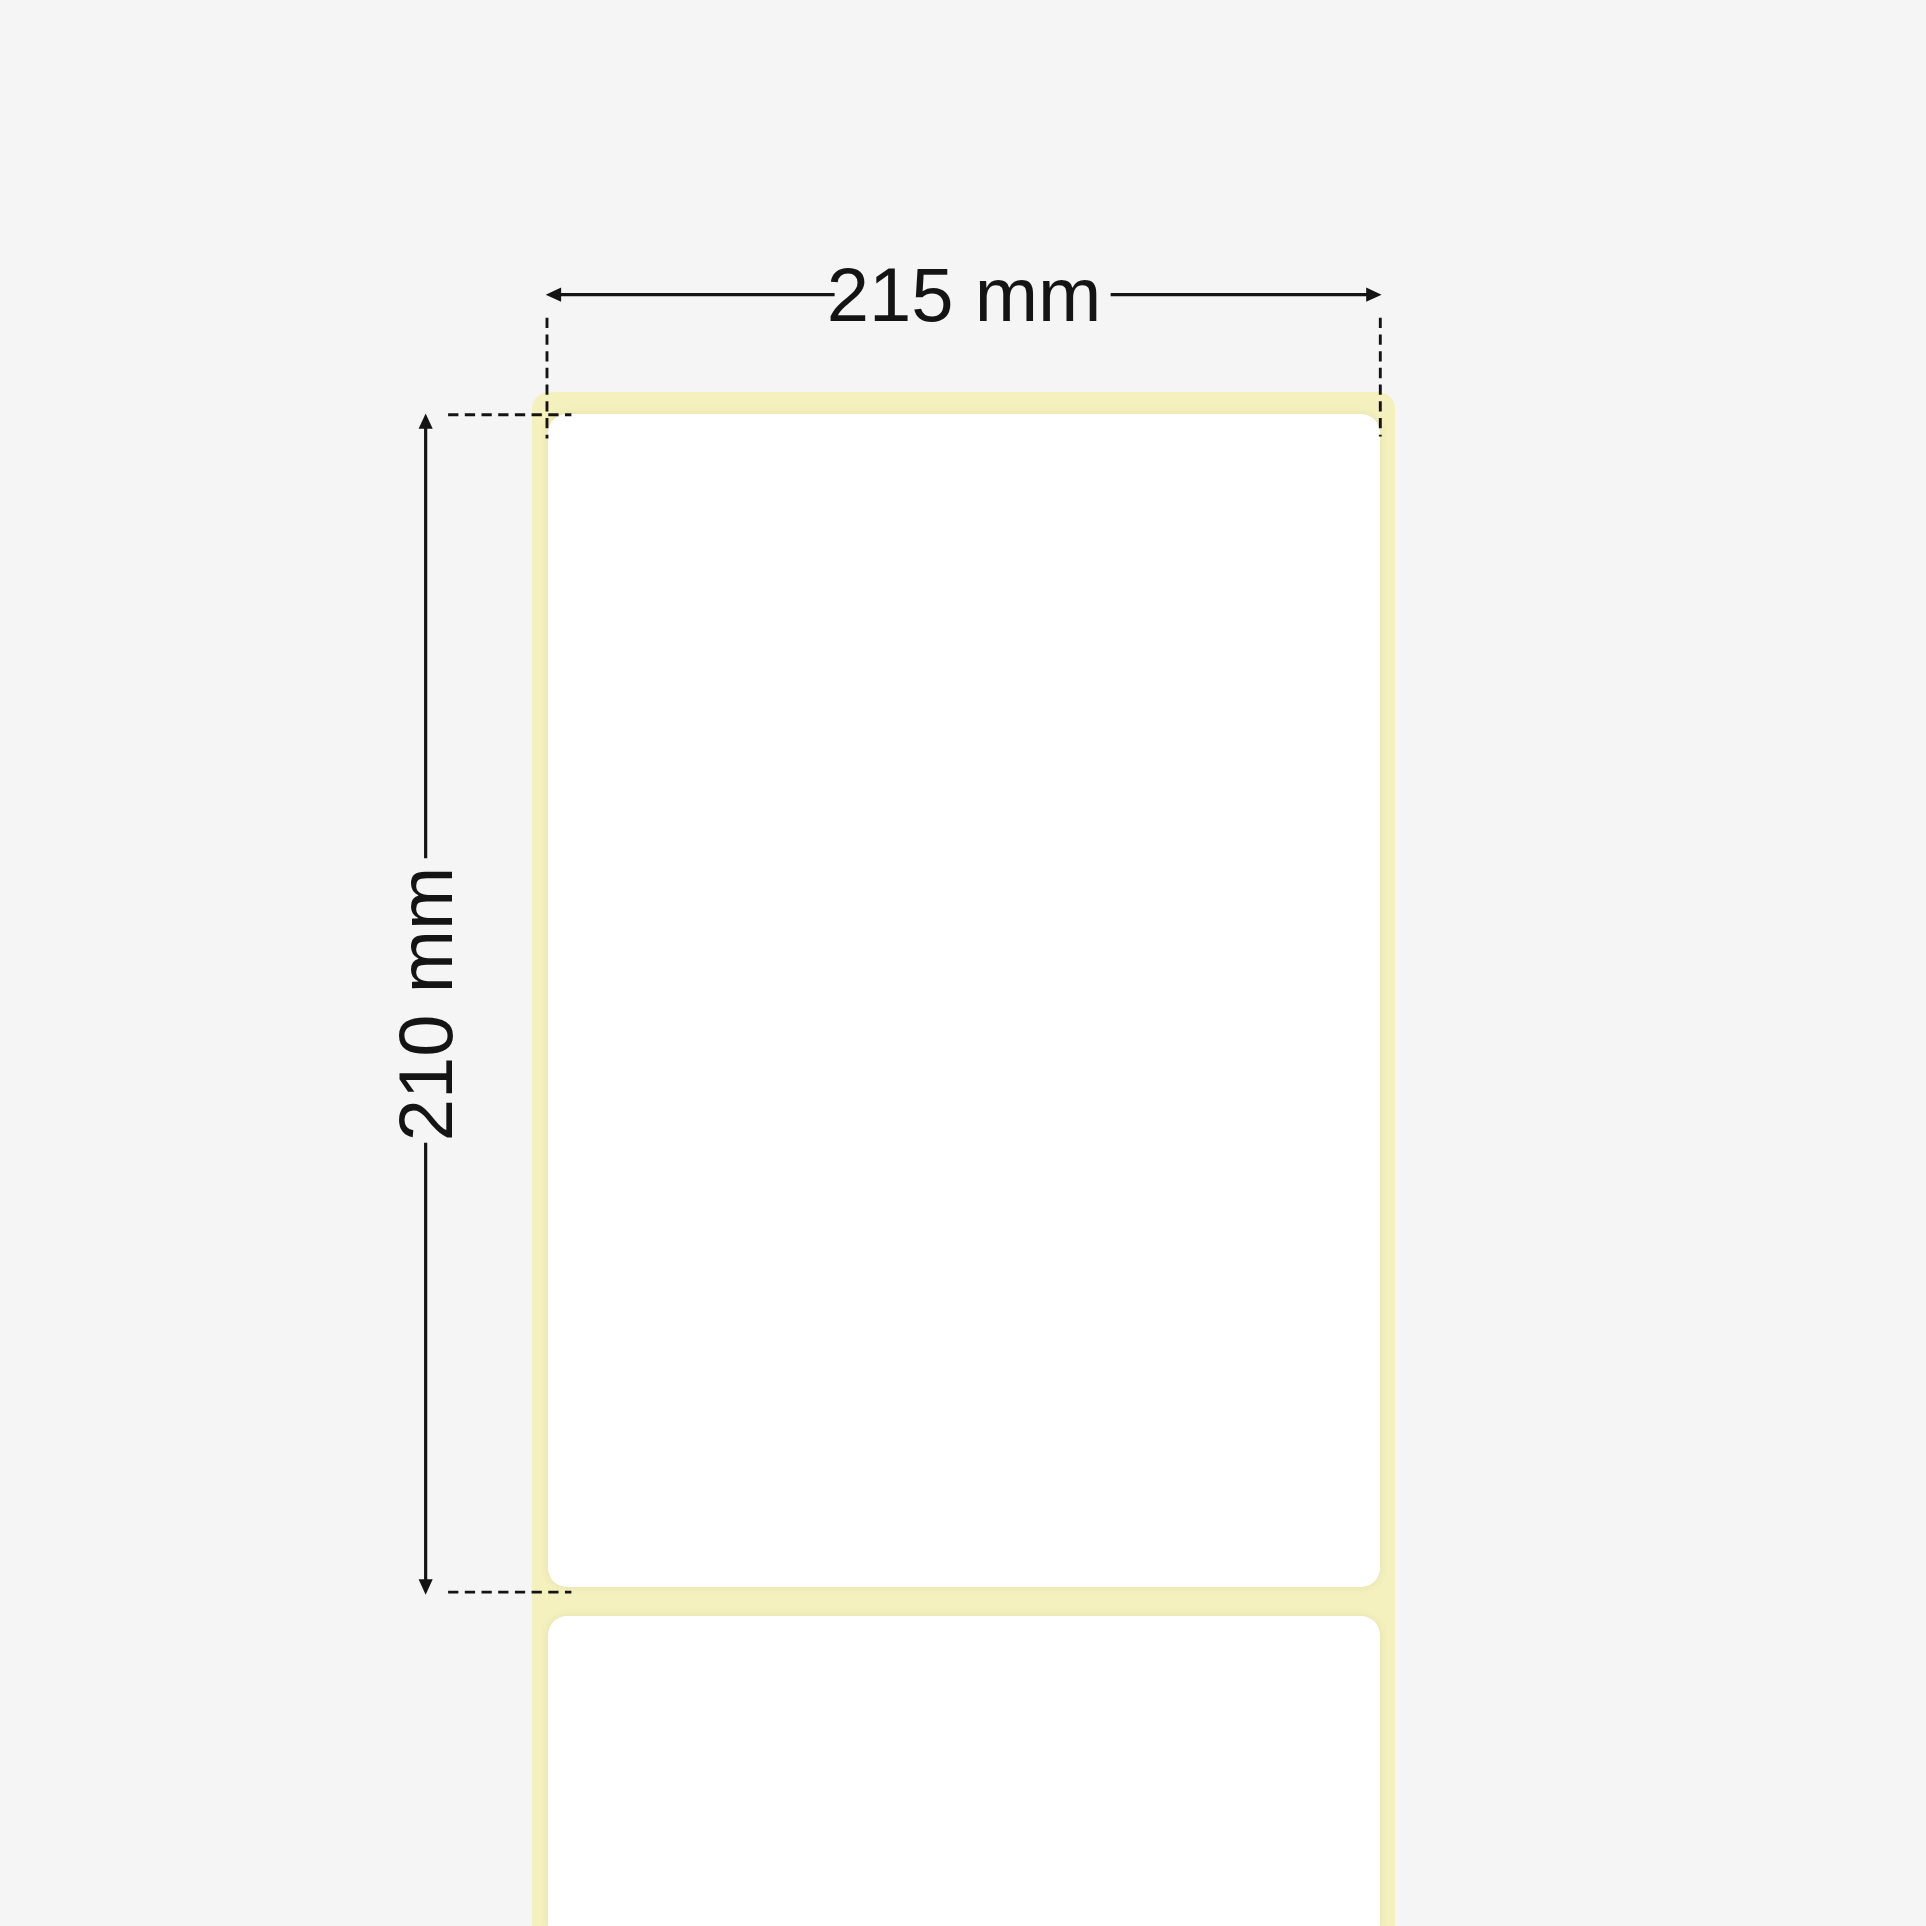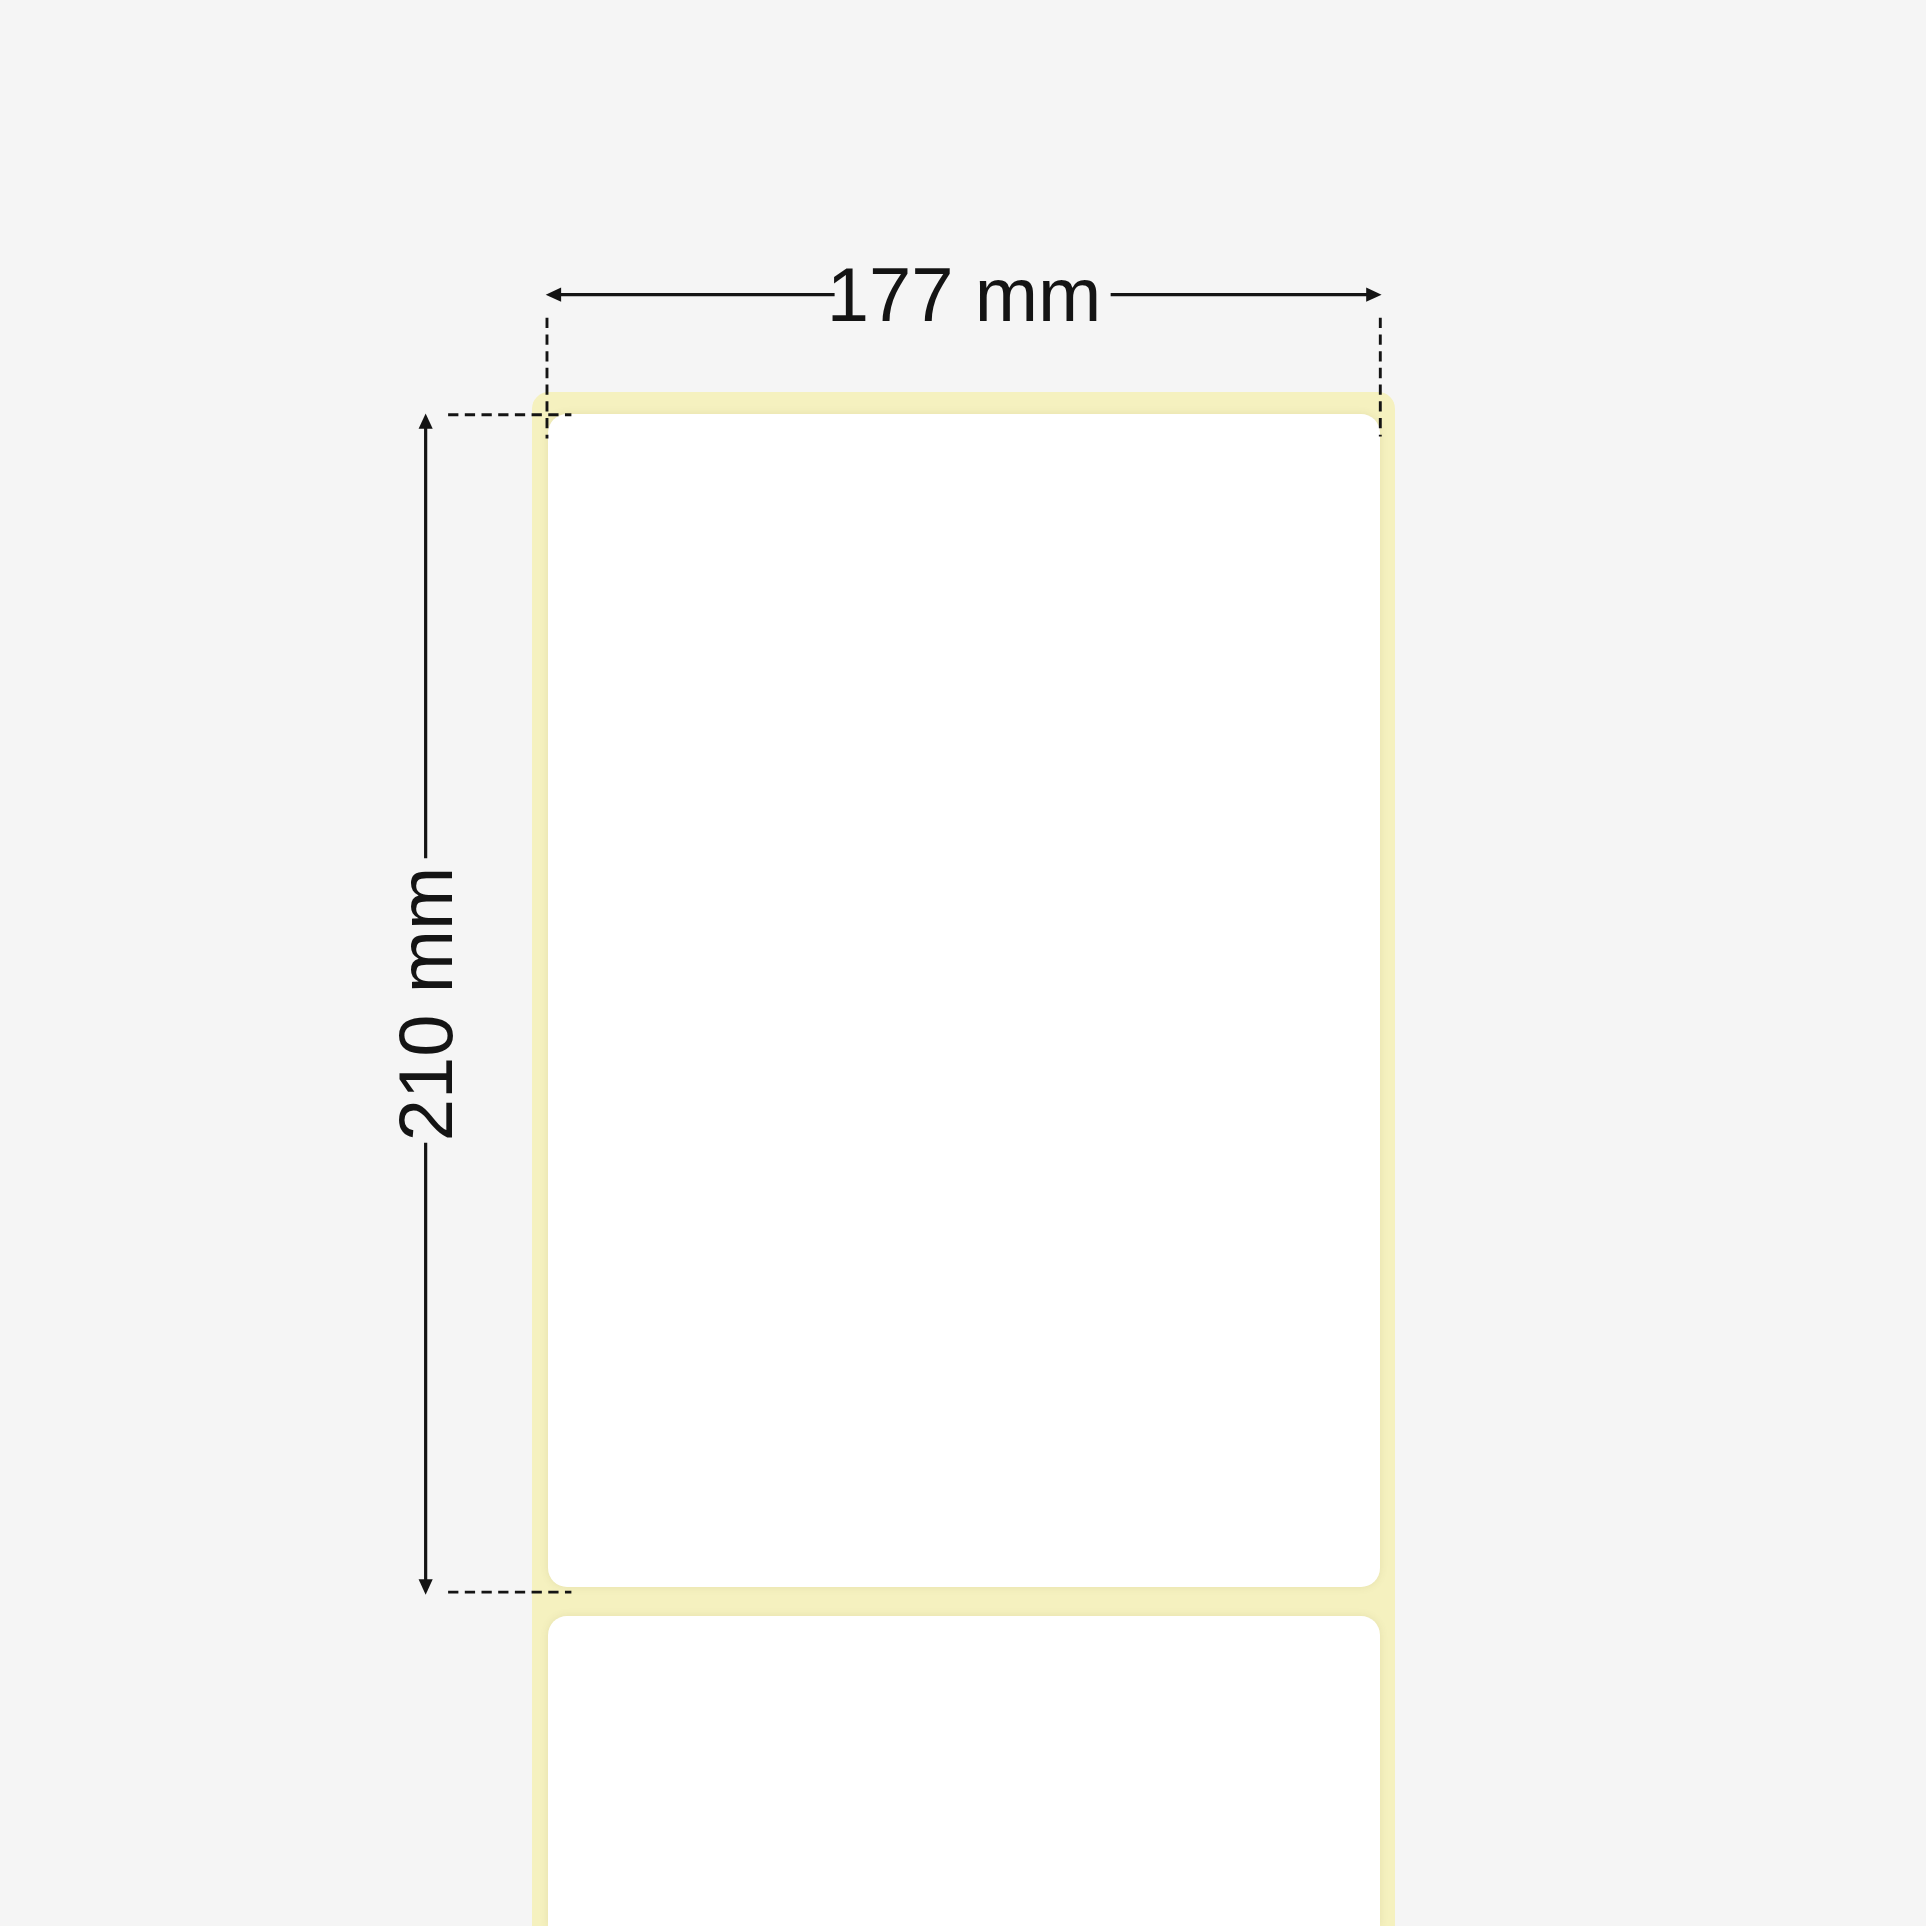--- a/index.html
+++ b/index.html
@@ -77,18 +77,18 @@
     <line x1="1730" y1="459" x2="2134" y2="459" stroke="#141414" stroke-width="5"></line>
     <polygon points="850,459 874,448 874,470" fill="#141414"></polygon>
     <polygon points="2152,459 2128,448 2128,470" fill="#141414"></polygon>
 
     <line x1="663" y1="662" x2="663" y2="1337" stroke="#141414" stroke-width="5"></line>
     <line x1="663" y1="1780" x2="663" y2="2466" stroke="#141414" stroke-width="5"></line>
     <polygon points="663,644 652,668 674,668" fill="#141414"></polygon>
     <polygon points="663,2484 652,2460 674,2460" fill="#141414"></polygon>
   </svg>
 
-  <div class="dim-text width">177 mm</div>
+  <div class="dim-text width">215 mm</div>
 
   <div class="dim-text height">210 mm</div>
 
 </div>
 
 
 </body></html>

